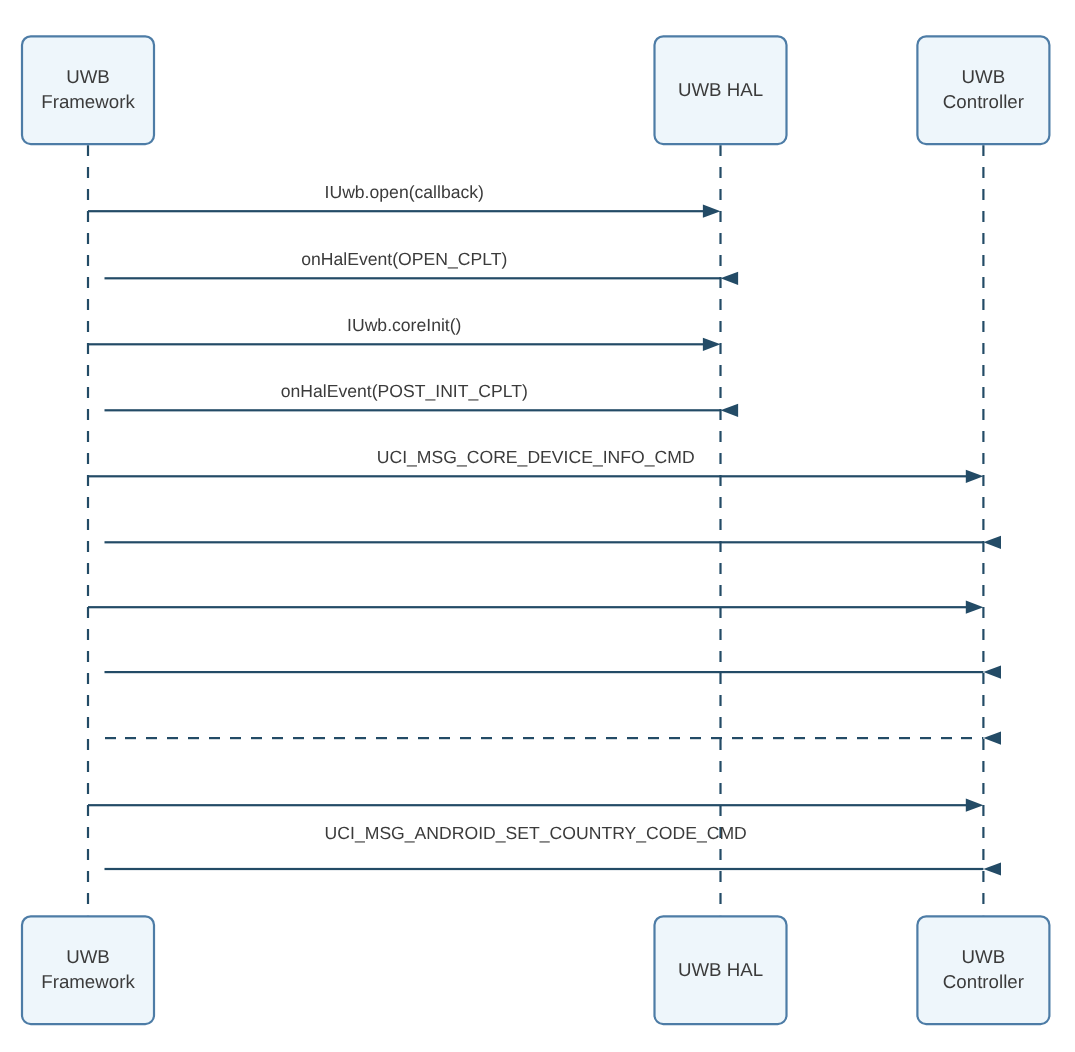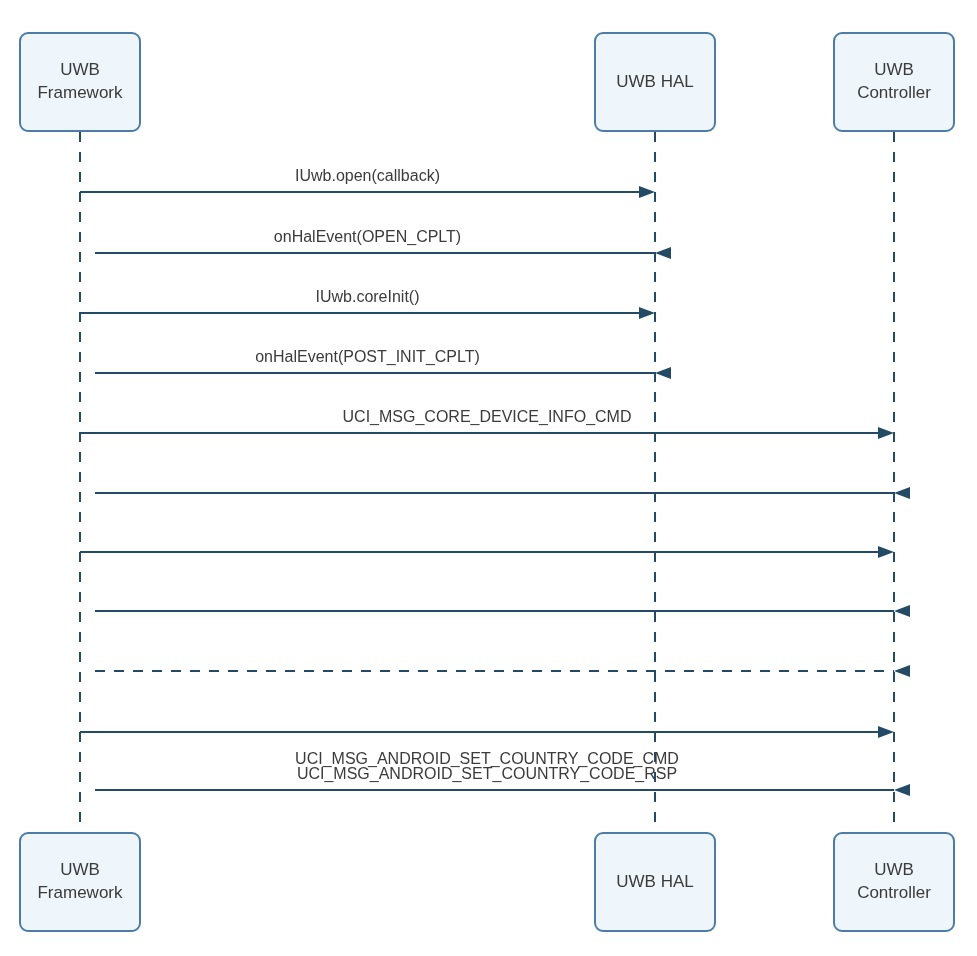--- a/index.html
+++ b/index.html
@@ -97,21 +97,20 @@
     <div class="arrowhead right" style="top: 546px; left: 878px;"></div>
     <div class="msg-line" style="top: 609.75px; left: 95px; width: 799px;"></div>
     <div class="arrowhead left" style="top: 605px; left: 894px;"></div>
     <div class="msg-line dashed" style="top: 669.75px; left: 95px; width: 799px;"></div>
     <div class="arrowhead left" style="top: 665px; left: 894px;"></div>
     <div class="msg-line" style="top: 730.75px; left: 80px; width: 799px;"></div>
     <div class="arrowhead right" style="top: 726px; left: 878px;"></div>
     <div class="msg-label" style="left: 487px; top: 707px; margin-top: 43px;">UCI_MSG_ANDROID_SET_COUNTRY_CODE_CMD</div>
     <div class="msg-line" style="top: 788.75px; left: 95px; width: 799px;"></div>
     <div class="arrowhead left" style="top: 784px; left: 894px;"></div>
-    <div class="msg-label" style="left: 487px; top: 765px;">UCI_MSG_ANDROID_SET_COUNTRY_CODE_RSP</div>
     <div class="participant-box" style="left: 19px; top: 32px; width: 122px; height: 100px;">
       <span>UWB Framework</span>
     </div>
     <div class="participant-box" style="left: 19px; top: 832px; width: 122px; height: 100px;">
       <span>UWB Framework</span>
     </div>
     <div class="participant-box" style="left: 594px; top: 32px; width: 122px; height: 100px;">
       <span>UWB HAL</span>
     </div>
     <div class="participant-box" style="left: 594px; top: 832px; width: 122px; height: 100px;">

